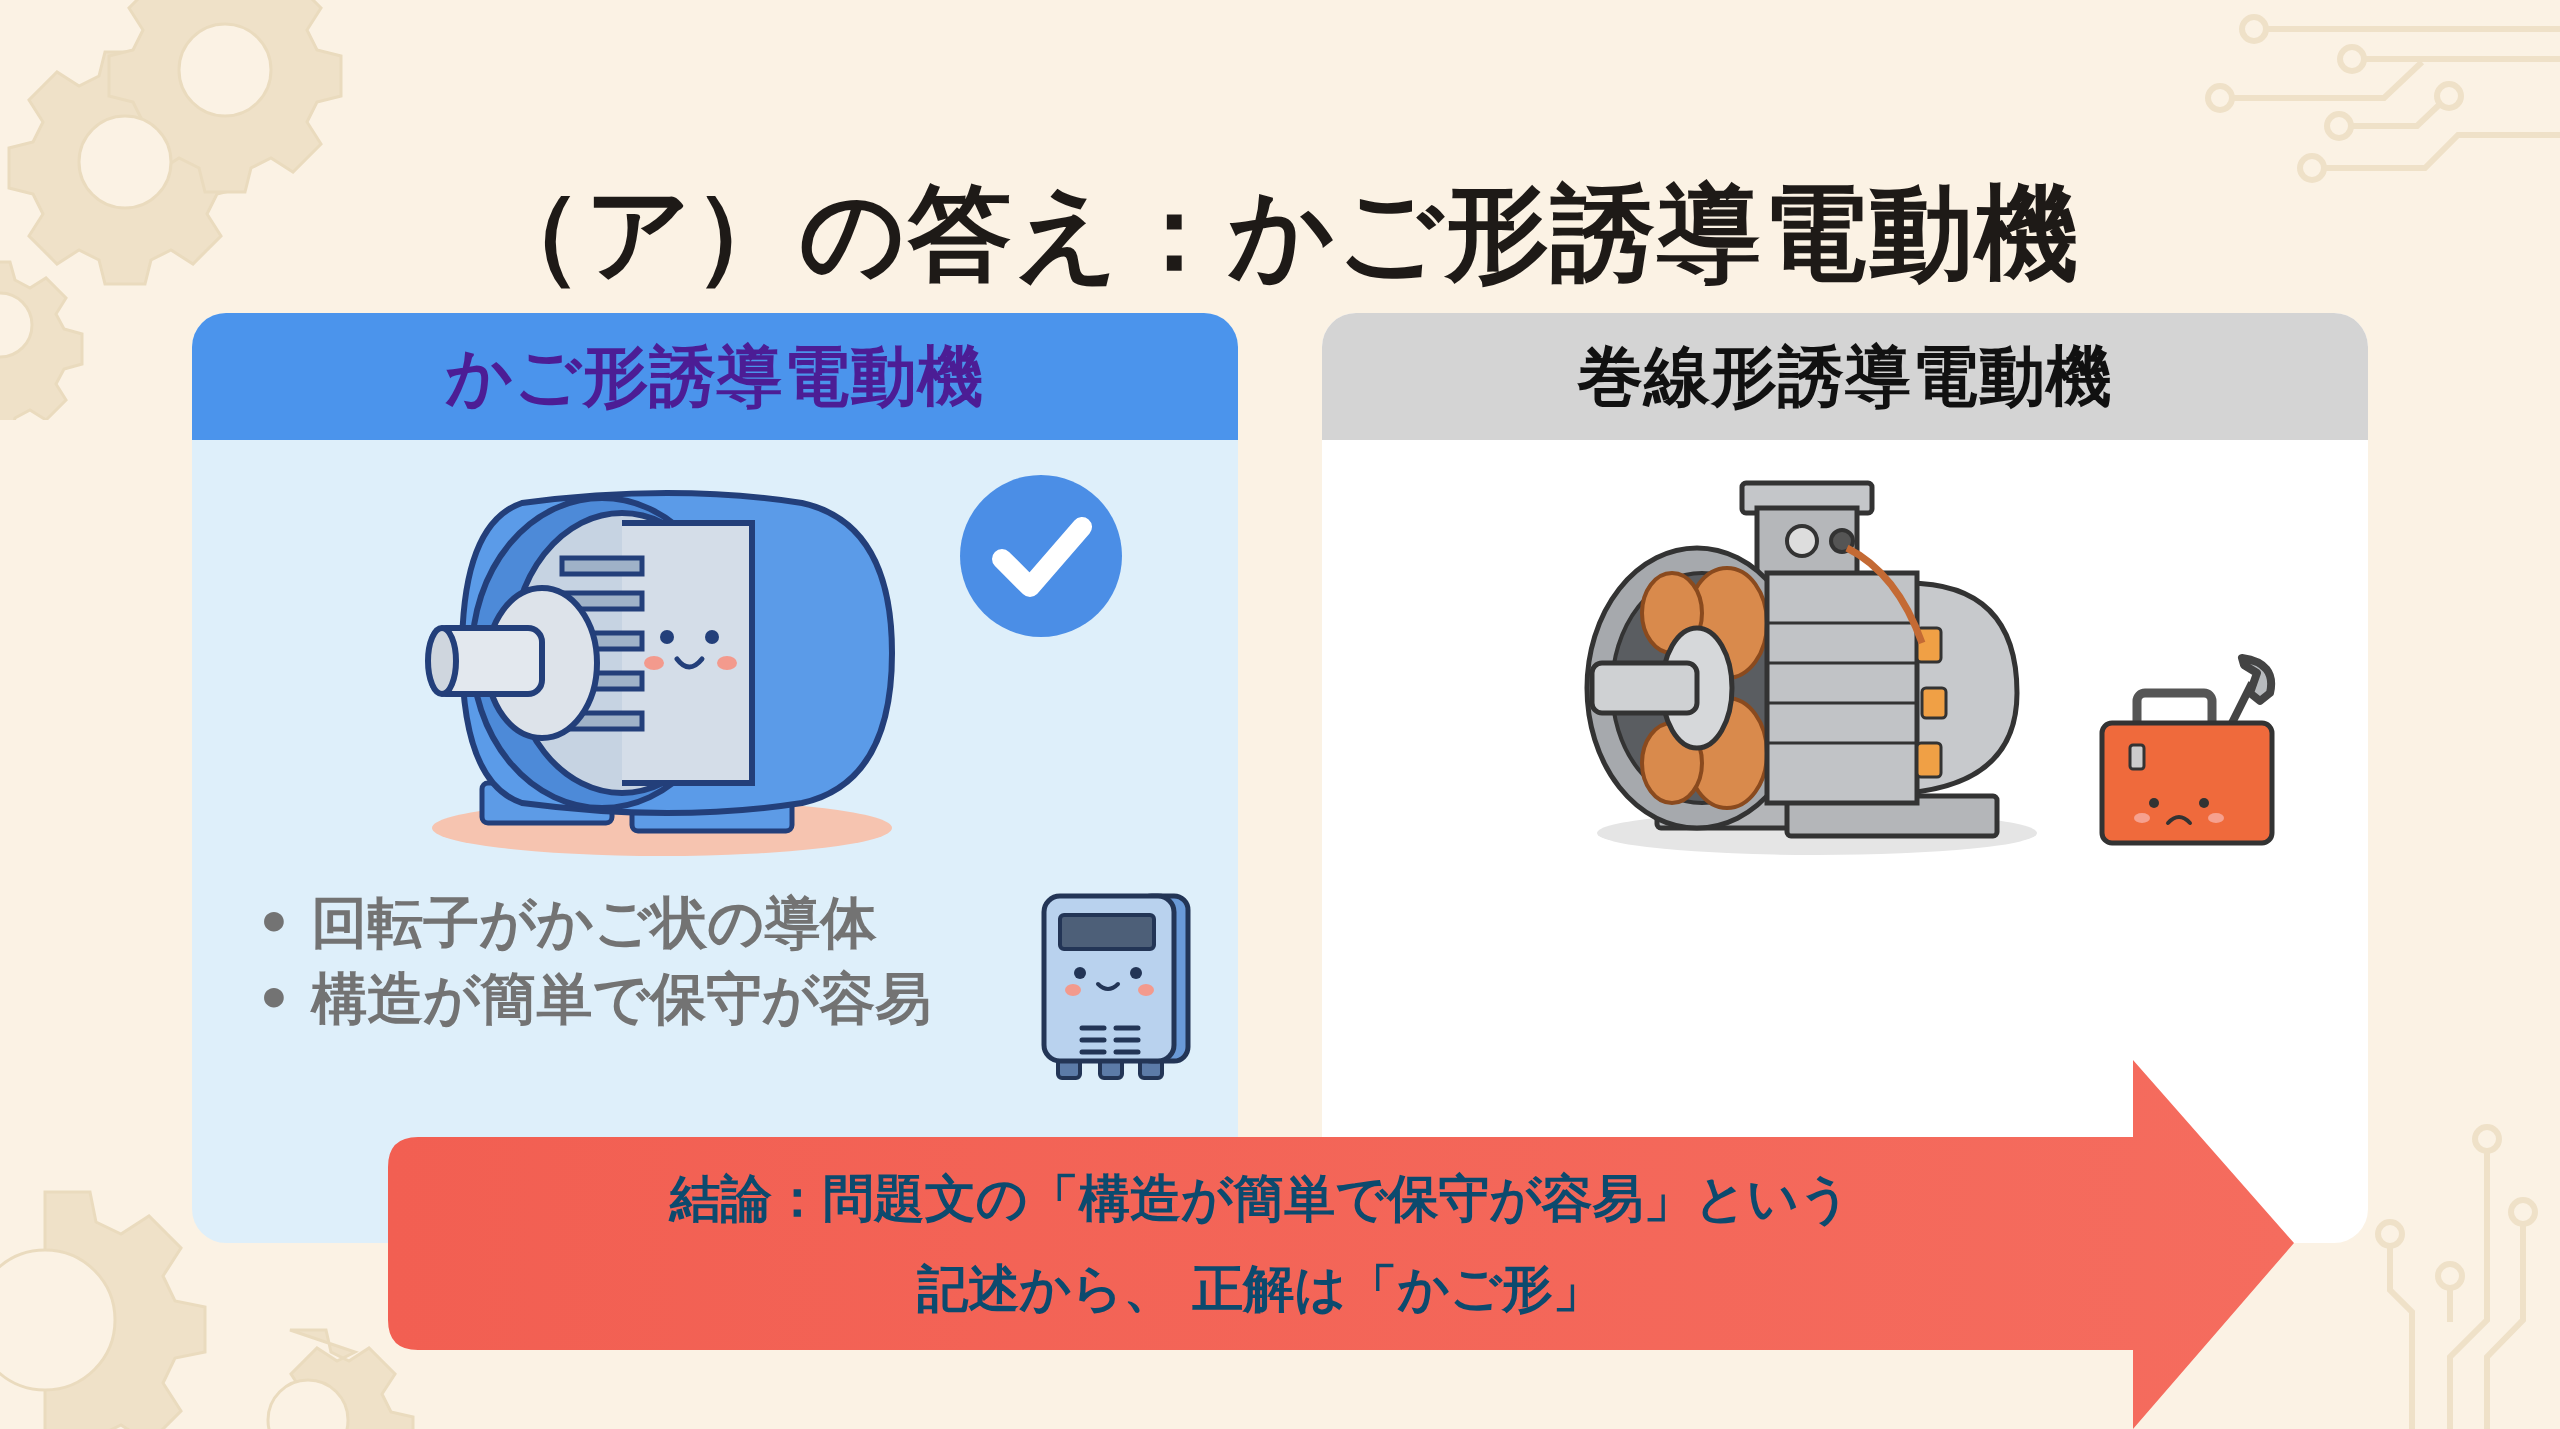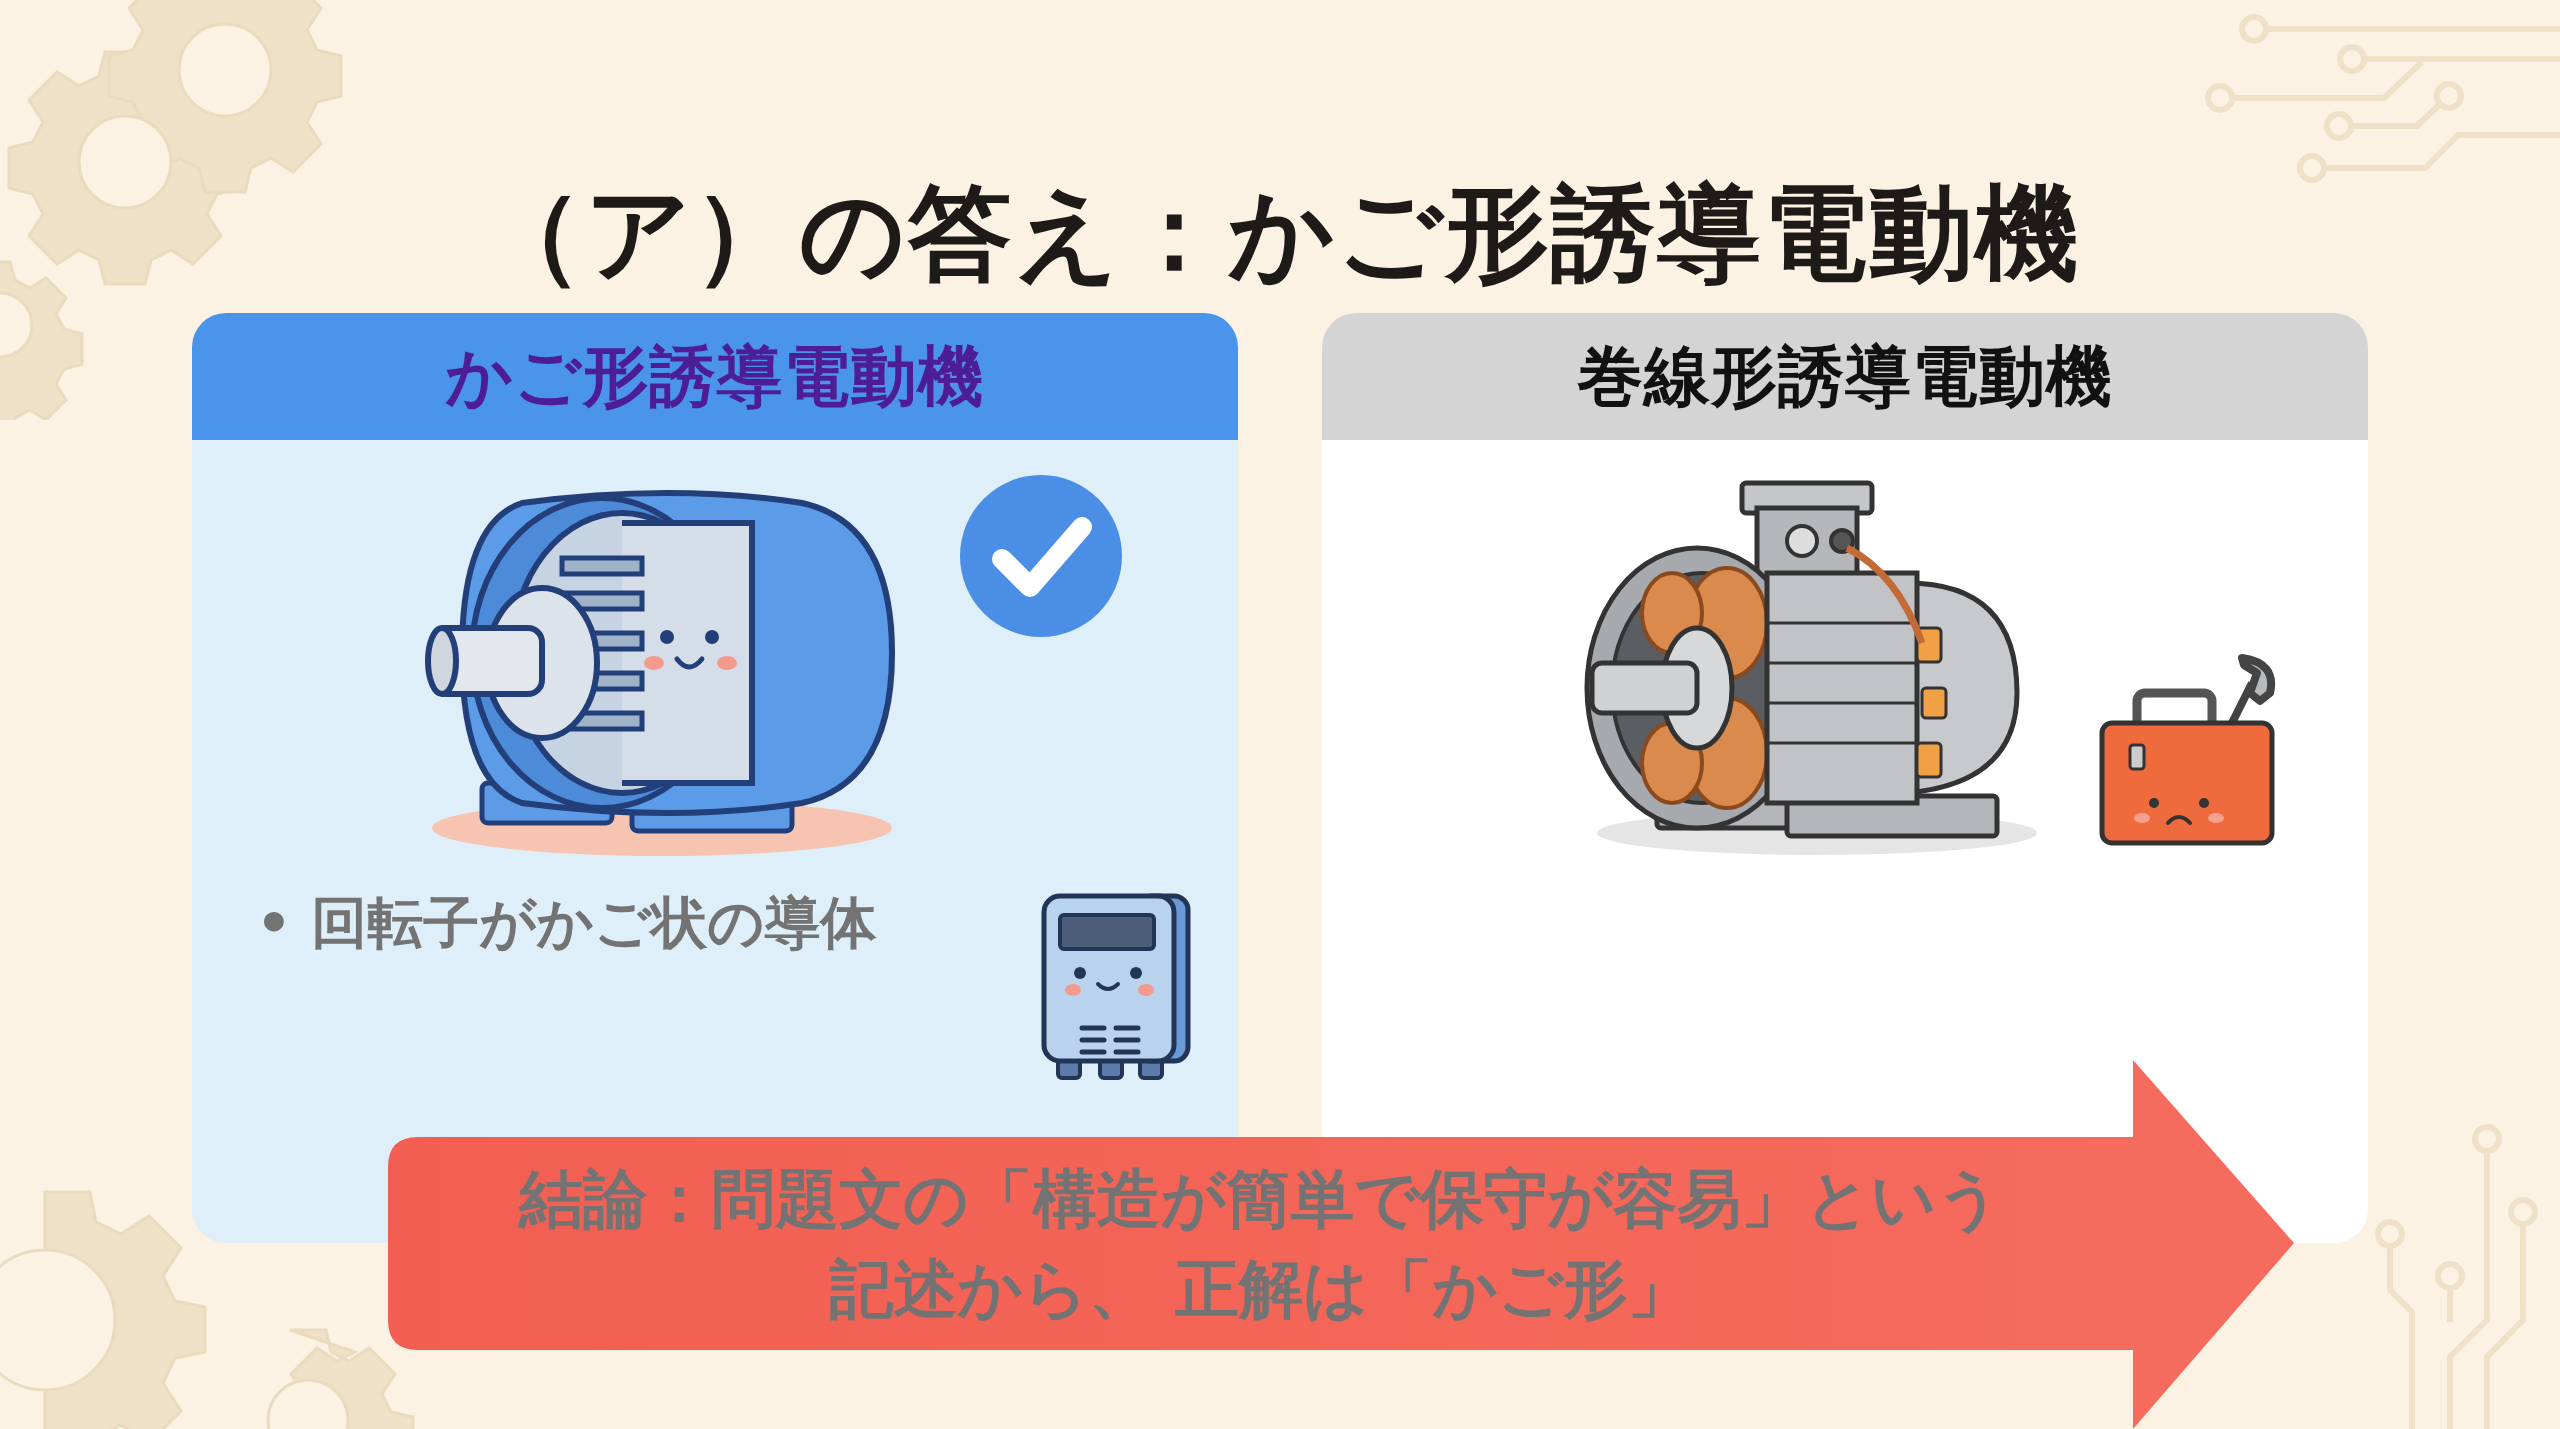--- a/index.html
+++ b/index.html
@@ -32,21 +32,21 @@
     font-size:56px; font-weight:bold; color:#737373; line-height:76px;
   }
   .bullets li::before { content:"• "; }
   .card.left .bullets { left:64px; top:572px; }
   .card.right .bullets { left:86px; top:572px; }
   .illus { position:absolute; }
   .arrow { position:absolute; left:388px; top:1060px; width:1910px; height:369px; }
   .arrow-text {
     position:absolute; left:388px; top:1137px; width:1745px; height:213px;
     display:flex; flex-direction:column; align-items:center; justify-content:center;
-    color:#737373; font-weight:bold; font-size:64px; line-height:90px; text-align:center;
+    color:#0c4a6e; font-weight:bold; font-size:51px; line-height:90px; text-align:center;
   }
 </style>
 </head>
 <body>
 
 <svg class="deco" style="left:0;top:0" width="420" height="420" viewBox="0 0 420 420">
   <g fill="#efe1c8" stroke="#eadbbe" stroke-width="3">
     <path d="M105 52 h40 l6 24 l20 10 l22-14 l28 28 l-14 22 l10 20 l24 6 v40 l-24 6 l-10 20 l14 22 l-28 28 l-22-14 l-20 10 l-6 24 h-40 l-6-24 l-20-10 l-22 14 l-28-28 l14-22 l-10-20 l-24-6 v-40 l24-6 l10-20 l-14-22 l28-28 l22 14 l20-10 z"></path>
     <path d="M205 -40 h40 l6 24 l20 10 l22-14 l28 28 l-14 22 l10 20 l24 6 v40 l-24 6 l-10 20 l14 22 l-28 28 l-22-14 l-20 10 l-6 24 h-40 l-6-24 l-20-10 l-22 14 l-28-28 l14-22 l-10-20 l-24-6 v-40 l24-6 l10-20 l-14-22 l28-28 l22 14 l20-10 z"></path>
     <path d="M-20 262 h30 l5 18 l15 8 l16-10 l20 20 l-10 16 l8 15 l18 5 v30 l-18 5 l-8 15 l10 16 l-20 20 l-16-10 l-15 8 l-5 18 h-30 z"></path>
@@ -125,20 +125,21 @@
       <ellipse cx="305" cy="200" rx="10" ry="7" fill="#f39a8d"></ellipse>
   </svg>
 
   <svg class="illus" style="left:768px;top:162px" width="162" height="162" viewBox="0 0 162 162">
     <circle cx="81" cy="81" r="81" fill="#4b8ee6"></circle>
     <polyline points="42,84 70,112 122,52" fill="none" stroke="#ffffff" stroke-width="20" stroke-linecap="round" stroke-linejoin="round"></polyline>
   </svg>
 
   <ul class="bullets">
     <li>回転子がかご状の導体</li>
+    <li>構造が簡単で保守が容易</li>
   </ul>
 
   <svg class="illus" style="left:846px;top:575px" width="160" height="200" viewBox="0 0 160 200">
     <rect x="20" y="168" width="22" height="22" rx="4" fill="#5c7ba8" stroke="#233556" stroke-width="4"></rect>
     <rect x="62" y="168" width="22" height="22" rx="4" fill="#5c7ba8" stroke="#233556" stroke-width="4"></rect>
     <rect x="102" y="168" width="22" height="22" rx="4" fill="#5c7ba8" stroke="#233556" stroke-width="4"></rect>
     <rect x="100" y="8" width="50" height="165" rx="14" fill="#6a9ad8" stroke="#233556" stroke-width="5"></rect>
     <rect x="6" y="8" width="130" height="165" rx="16" fill="#b9d2ee" stroke="#233556" stroke-width="5"></rect>
     <rect x="22" y="27" width="94" height="34" rx="4" fill="#4d5f78" stroke="#233556" stroke-width="4"></rect>
     <circle cx="42" cy="85" r="6" fill="#233556"></circle>

